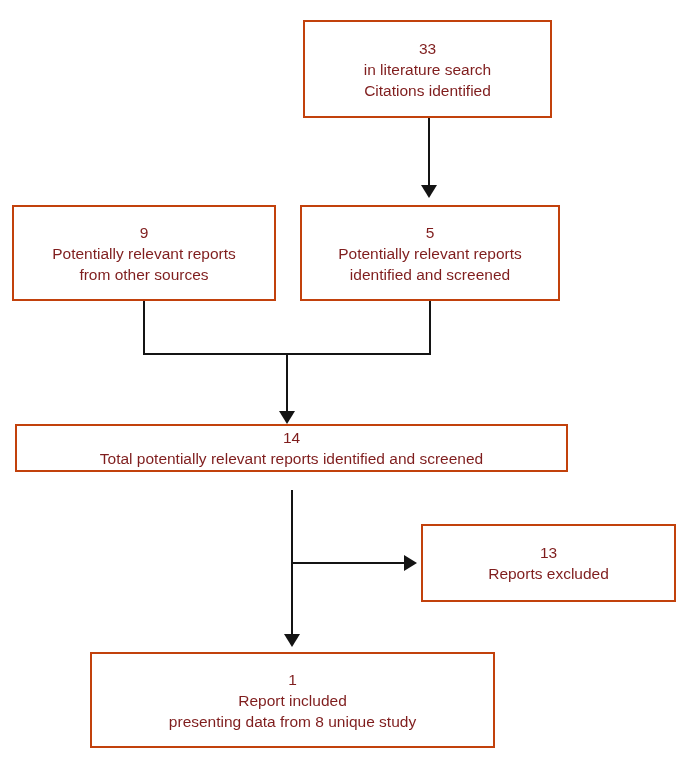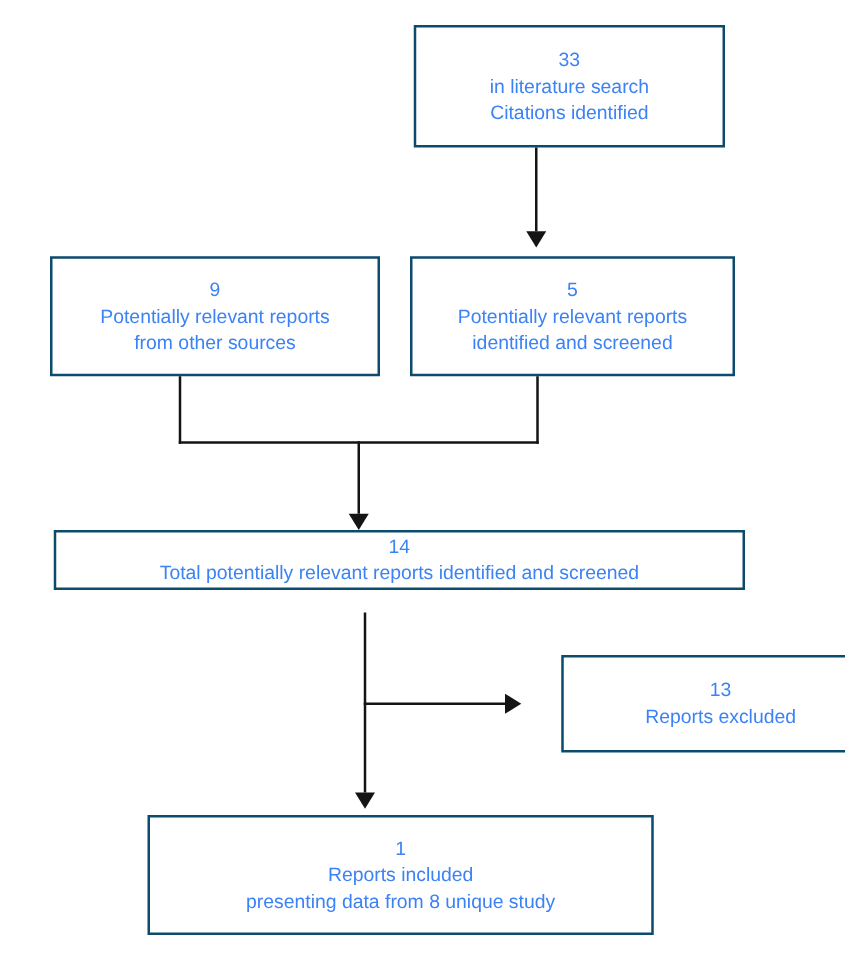--- a/index.html
+++ b/index.html
@@ -14,32 +14,31 @@
   #flow-canvas {
     position: relative;
     width: 676px;
     height: 765px;
     background: #ffffff;
     overflow: hidden;
   }
   .node {
     position: absolute;
     box-sizing: border-box;
-    border: 2px solid #0c4a6e;
+    border: 2px solid #c2410c;
     background: #ffffff;
     display: flex;
     flex-direction: column;
     align-items: center;
     justify-content: center;
     text-align: center;
     font-size: 15.5px;
     line-height: 21px;
-    color: #3b82f6;
+    color: #7f1d1d;
     padding: 2px 6px;
-    margin-left: 28px;
   }
   .node .count {
     display: block;
   }
   .node .line {
     display: block;
     white-space: nowrap;
   }
 
   
@@ -133,17 +132,17 @@
   <div class="arrowhead arrow-right" id="conn3-head-right"></div>
   <div class="arrowhead arrow-down" id="conn3-head-down"></div>
 
   <div class="node" id="node-excluded">
     <span class="count">13</span>
     <span class="line">Reports excluded</span>
   </div>
 
   <div class="node" id="node-included">
     <span class="count">1</span>
-    <span class="line">Reports included</span>
+    <span class="line">Report included</span>
     <span class="line">presenting data from 8 unique study</span>
   </div>
 
 </div>
 
 </body></html>

